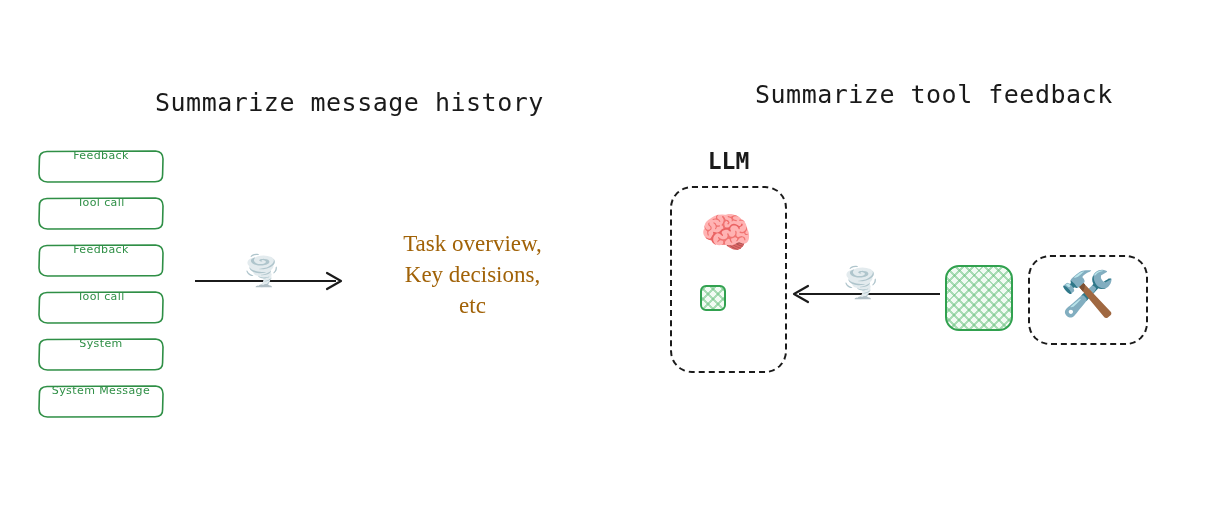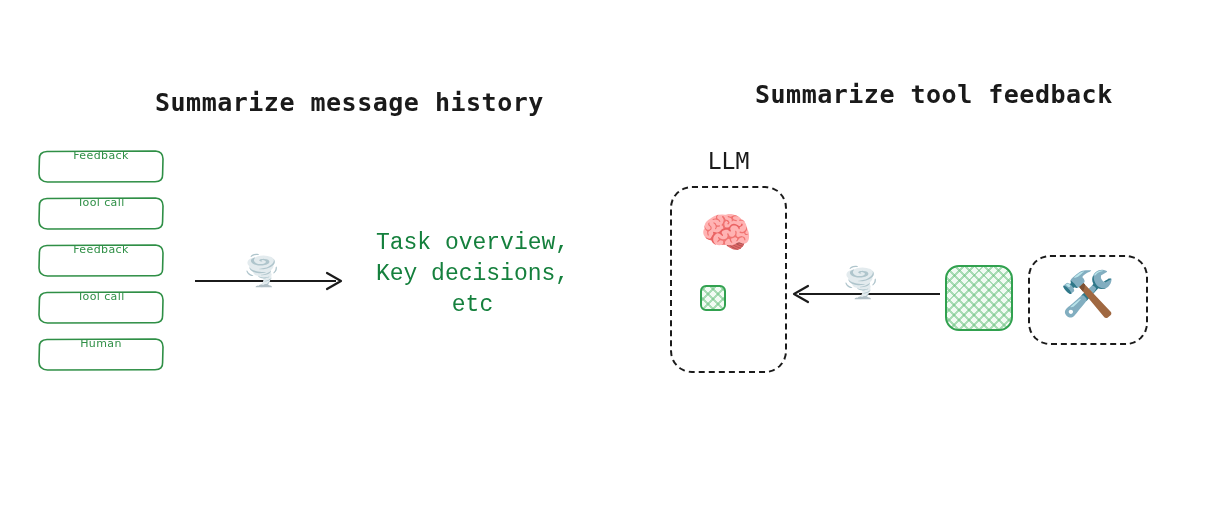--- a/index.html
+++ b/index.html
@@ -24,21 +24,20 @@
 
   
   .section-title {
     position: absolute;
     font-family: "DejaVu Sans Mono", "Liberation Mono", monospace;
     font-size: 25px;
     color: #1a1a1a;
     letter-spacing: 0.5px;
     white-space: nowrap;
     text-align: center;
-    font-weight: bold;
   }
   #title-left  { left: 155px; top: 88px; }
   #title-right { left: 755px; top: 80px; }
 
   
   .msg-stack {
     position: absolute;
     left: 37px;
     top: 149px;
     width: 128px;
@@ -82,24 +81,24 @@
     user-select: none;
   }
 
   
   #summary-text {
     position: absolute;
     left: 370px;
     top: 228px;
     width: 205px;
     text-align: center;
-    font-family: Liberation Mono, monospace;
+    font-family: Liberation Serif, serif;
     font-size: 23px;
     line-height: 31px;
-    color: #15803d;
+    color: #a16207;
     white-space: pre-line;
   }
 
   
   .dashed-box {
     position: absolute;
     border: 2px dashed #1b1b1b;
     border-radius: 22px;
     box-sizing: border-box;
     background: #ffffff;
@@ -107,20 +106,21 @@
   #llm-box  { left: 670px; top: 186px; width: 117px; height: 187px; }
   #tool-box { left: 1028px; top: 255px; width: 120px; height: 90px; }
 
   .box-title {
     position: absolute;
     font-family: "DejaVu Sans Mono", "Liberation Mono", monospace;
     font-size: 23px;
     color: #1a1a1a;
     white-space: nowrap;
     text-align: center;
+    font-weight: bold;
   }
   #llm-title  { left: 670px; top: 148px; width: 117px; }
   #tool-title { left: 1028px; top: 218px; width: 120px; margin-top: 40px; }
 
   
   .emoji {
     position: absolute;
     line-height: 1;
     user-select: none;
   }
@@ -188,23 +188,30 @@
                  Q2.2,32.6 2,25 L2.4,10 Q2,3 10,2.5 Z" fill="#ffffff" stroke="#2f8f46" stroke-width="1.6" stroke-linejoin="round"></path>
       </svg>
       <span class="msg-label">Tool call</span>
     </div>
 
     <div class="msg-box">
       <svg class="sketch-frame" viewBox="0 0 128 35" preserveAspectRatio="none">
         <path d="M10,2.5 L118.5,2 Q126,2.6 126,10 L125.6,25.5 Q126,32.7 118,32.8 L10.5,33
                  Q2.2,32.6 2,25 L2.4,10 Q2,3 10,2.5 Z" fill="#ffffff" stroke="#2f8f46" stroke-width="1.6" stroke-linejoin="round"></path>
       </svg>
-      <span class="msg-label">Human</span>
-    </div>
-
+      <span class="msg-label">System</span>
+    </div>
+
+    <div class="msg-box">
+      <svg class="sketch-frame" viewBox="0 0 128 35" preserveAspectRatio="none">
+        <path d="M10,2.5 L118.5,2 Q126,2.6 126,10 L125.6,25.5 Q126,32.7 118,32.8 L10.5,33
+                 Q2.2,32.6 2,25 L2.4,10 Q2,3 10,2.5 Z" fill="#ffffff" stroke="#2f8f46" stroke-width="1.6" stroke-linejoin="round"></path>
+      </svg>
+      <span class="msg-label">System Message</span>
+    </div>
 
   </div>
 
   <div class="arrow-wrap" style="left:195px; top:270px; width:150px; height:22px;">
     <svg width="150" height="22" viewBox="0 0 150 22">
       <line x1="0" y1="11" x2="141" y2="11" stroke="#1b1b1b" stroke-width="2.2"></line>
       <path d="M132,3 L146,11 L132,19" fill="none" stroke="#1b1b1b" stroke-width="2.2" stroke-linecap="round" stroke-linejoin="round"></path>
     </svg>
     <span class="tornado" style="left:48px; top:-14px;">🌪️</span>
   </div>

